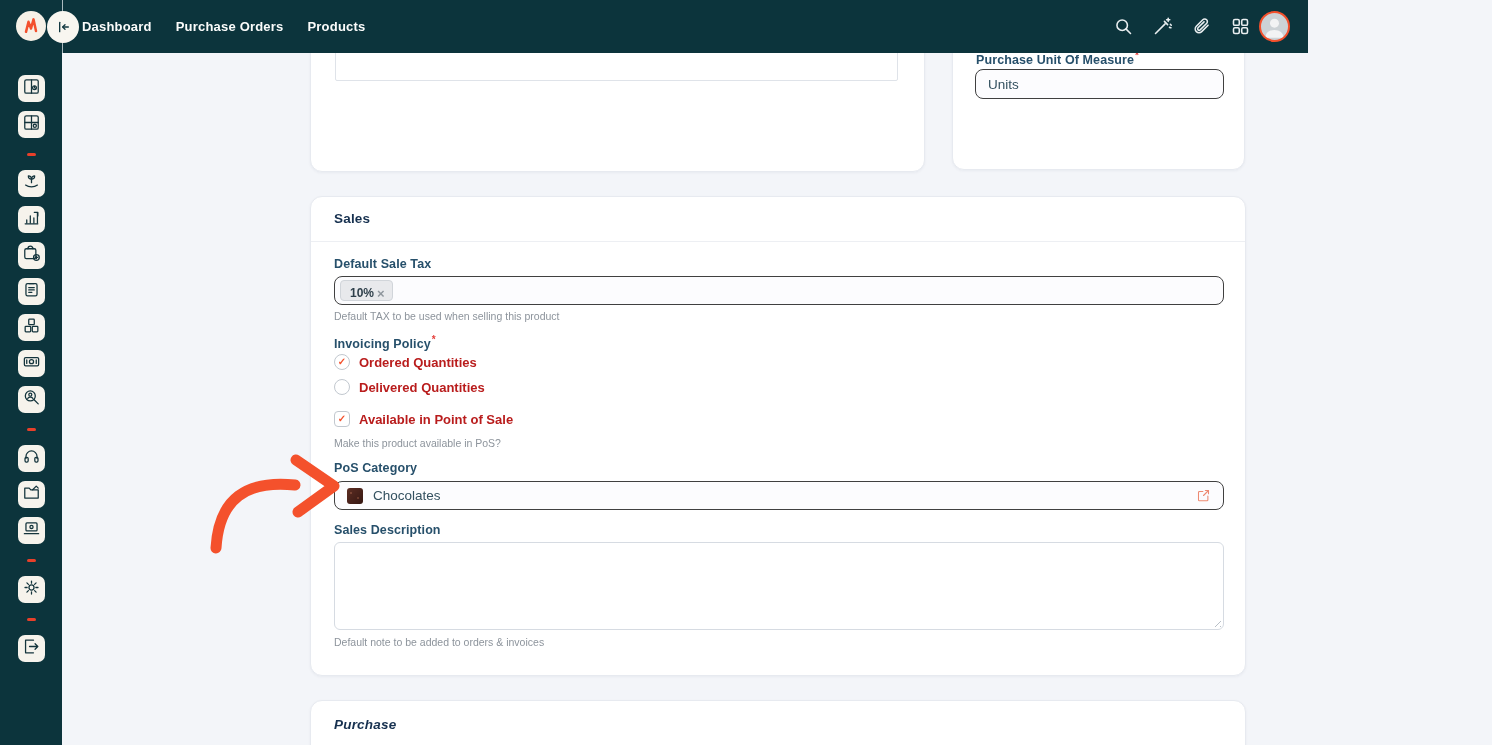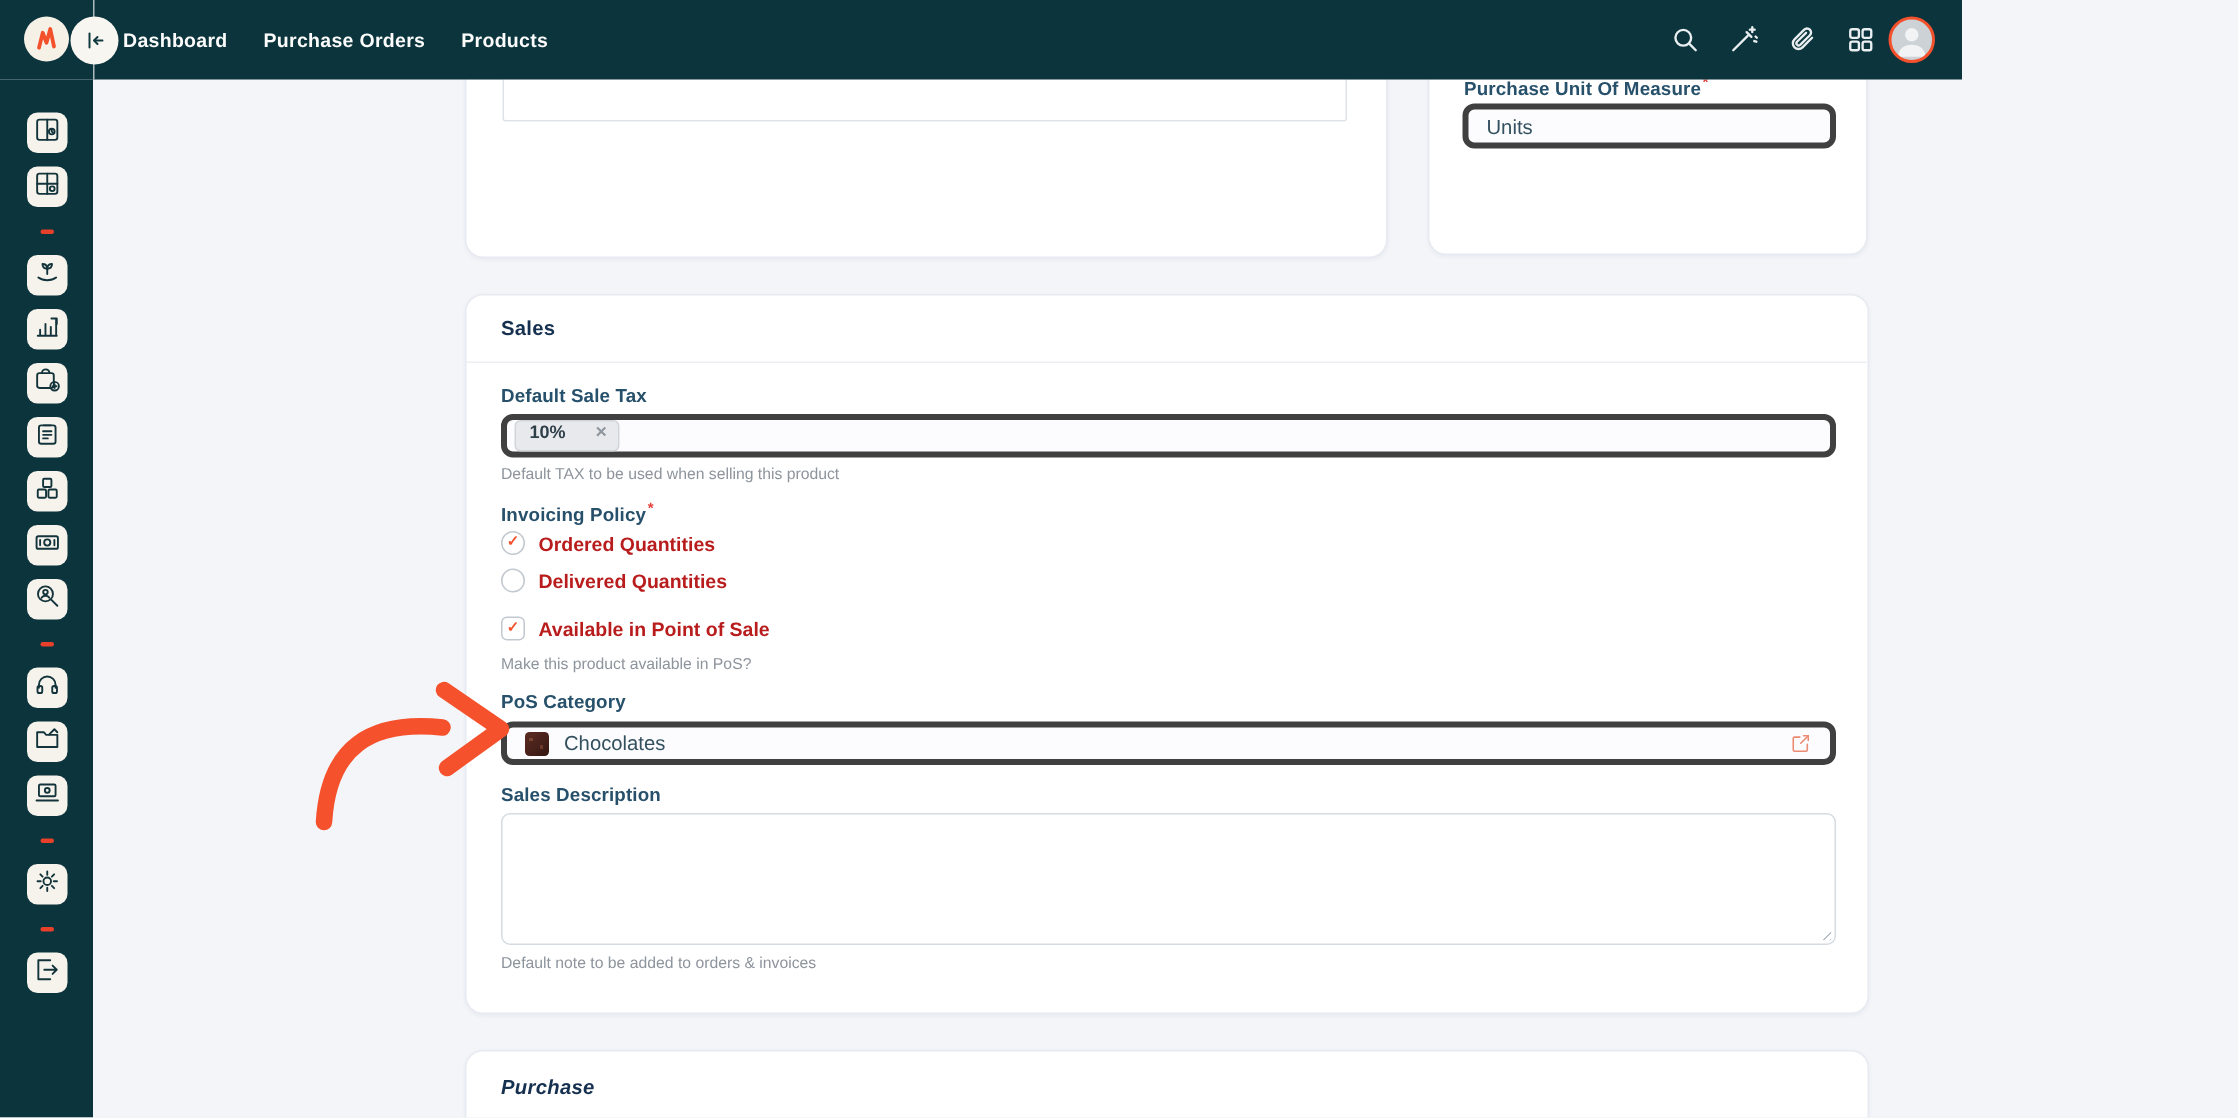--- a/index.html
+++ b/index.html
@@ -43,31 +43,31 @@
   .card-units { left:890px; top:-45px; width:293px; height:162px; }
   .card-sales { left:248px; top:143px; width:936px; height:480px; }
   .card-purchase { left:248px; top:647px; width:936px; height:140px; }
 
   .section-title { font-size:13.5px; font-weight:700; color:#16304f; letter-spacing:.2px; }
   .card-head-divider { position:absolute; left:0; width:100%; height:1px; background:#edeff3; }
   .label { font-size:12.5px; font-weight:700; color:#27506b; letter-spacing:.1px; }
   .req { color:#e43f3a; font-size:10px; font-weight:700; vertical-align:top; margin-left:1px; }
   .help { font-size:10.5px; color:#8d949c; }
 
-  .field { background:#fcfcfe; border:4px solid #404040; border-radius:8px; display:flex; align-items:center; }
+  .field { background:#fcfcfe; border:1px solid #404040; border-radius:8px; display:flex; align-items:center; }
   .field-value { font-size:13.5px; color:#33505f; }
   .u-label { position:absolute; left:23px; top:41px; }
   .u-input-bottom { position:absolute; left:22px; top:60px; width:249px; height:30px; padding:0 12px; }
 
   
   .s-title { position:absolute; left:23px; top:14px; }
   .s-divider { top:44px; }
   .s-tax-label { position:absolute; left:23px; top:60px; }
   .s-tax-field { position:absolute; left:23px; top:79px; width:890px; height:29px; padding:0 5px; }
-  .tag { display:inline-flex; align-items:flex-start; gap:20px; height:21px; padding:0 7px 0 9px;
+  .tag { display:inline-flex; align-items:flex-end; gap:3px; height:21px; padding:0 7px 0 9px;
          background:#e8e9ec; border:1px solid #d1d5da; border-radius:4px; }
   .tag-text { font-size:12px; font-weight:700; color:#2e3f4a; }
   .tag-x { font-size:13px; font-weight:700; color:#8f969d; cursor:pointer; line-height:1; }
   .s-tax-help { position:absolute; left:23px; top:113px;text-align:right; }
   .s-inv-label { position:absolute; left:23px; top:137px; }
   .opt-row { position:absolute; left:23px; display:flex; align-items:center; gap:9px; cursor:pointer; }
   .opt-row-1 { top:157px; }
   .opt-row-2 { top:182px; }
   .opt-row-3 { top:214px; }
   .radio, .checkbox { width:16px; height:16px; border:1.5px solid #c2c8cf; background:#fff;

